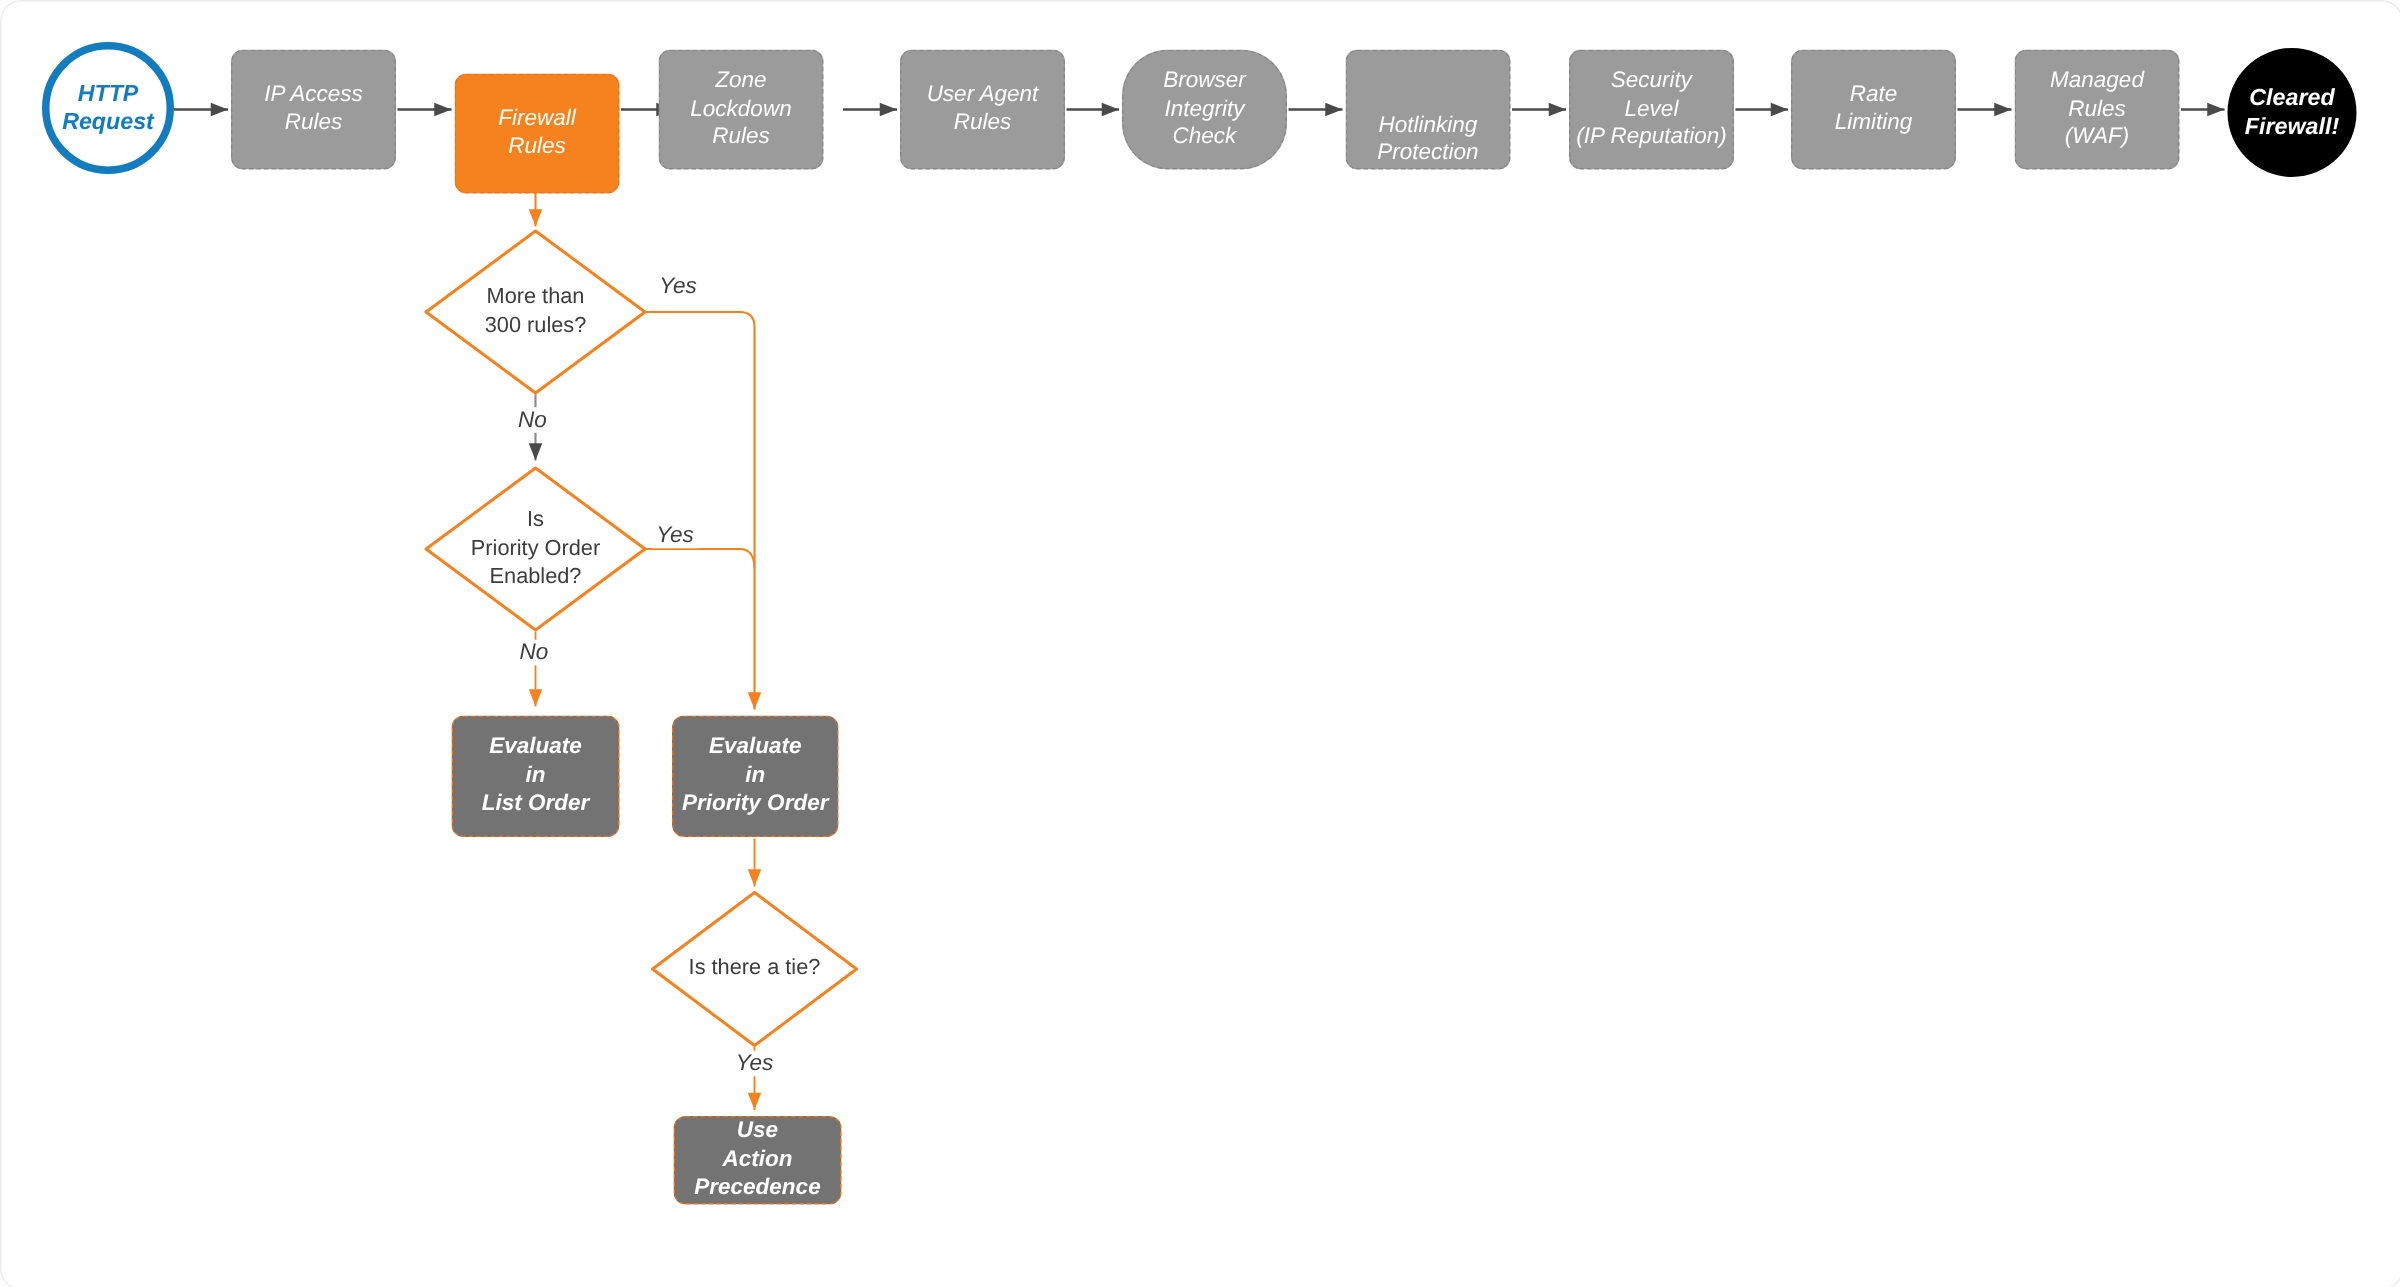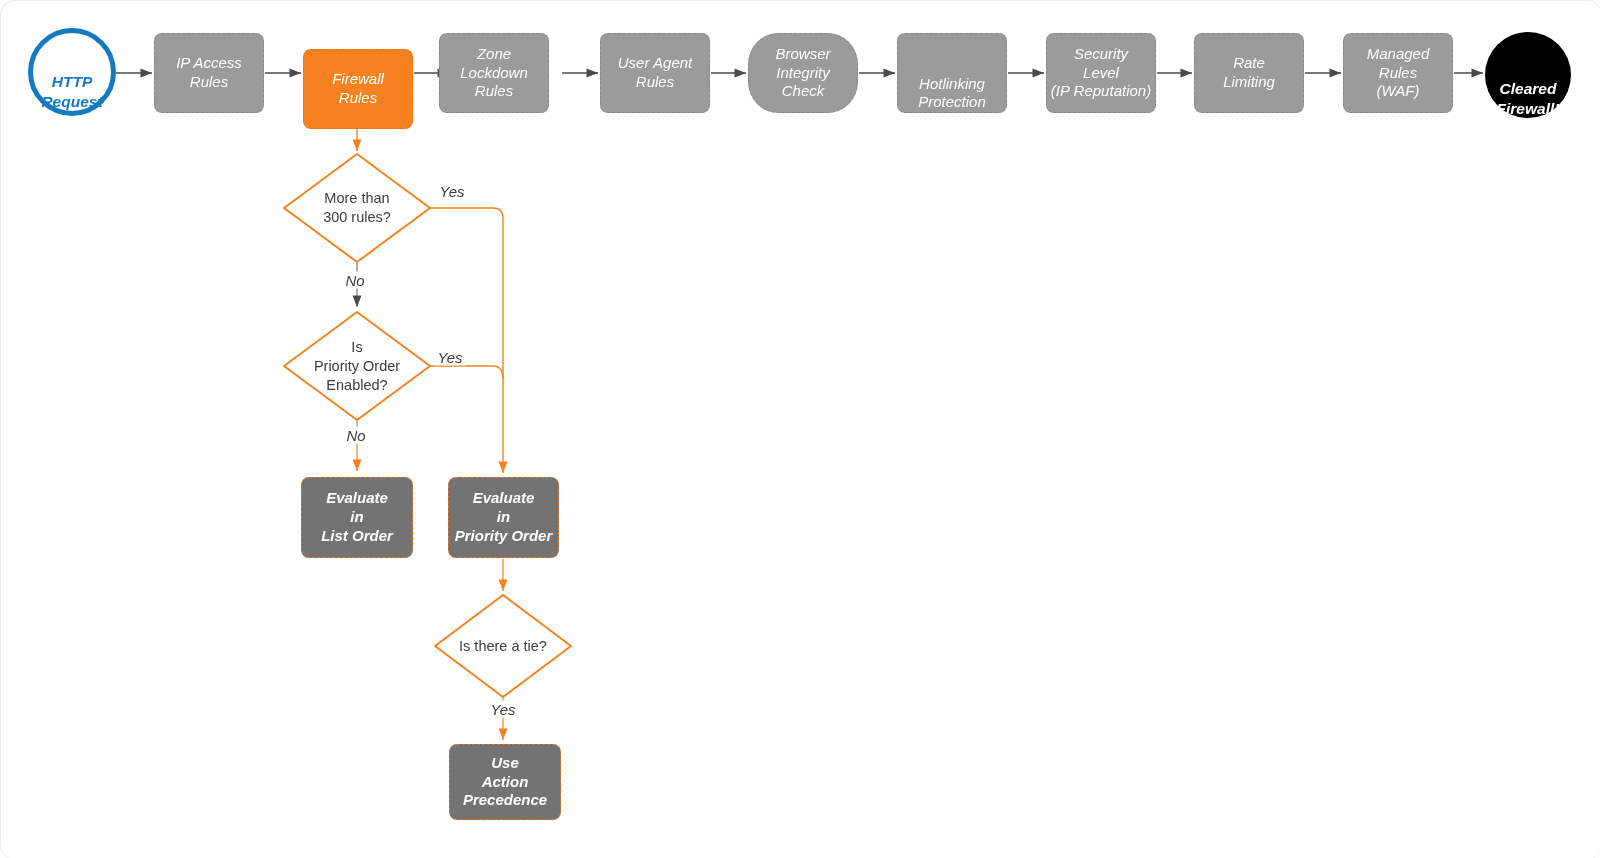--- a/index.html
+++ b/index.html
@@ -10,21 +10,21 @@
   }
   #wires { position:absolute; left:0; top:0; width:1600px; height:858px; }
   .node {
     position:absolute; box-sizing:border-box;
     display:flex; align-items:center; justify-content:center; text-align:center;
   }
   .proc { width:110px; height:80px; border-radius:8px; background:#9B9B9B; border:1px dashed #868686; }
   .proc.orange { background:#F6821F; border-color:#e8731a; }
   .action { border-radius:8px; background:#737373; border:1px dashed #e8731a;font-weight:bold; }
   .node-label { white-space:pre-line; font-style:italic; color:#fff; font-size:15px; line-height:1.25; }
-  .circle { border-radius:50%;align-items:flex-end; }
+  .circle { border-radius:50%; }
   .circle.start { left:27px; top:27px; width:88px; height:88px; background:#fff; border:5px solid #137CBF; }
   .circle.start .node-label { color:#137CBF; font-weight:bold; font-size:15.5px; }
   .circle.end { left:1484px; top:31px; width:86px; height:86px; background:#000000; }
   .circle.end .node-label { font-weight:bold; font-size:15.5px; }
   .diamond-label {
     position:absolute; transform:translate(-50%,-50%); white-space:pre-line;
     color:#3d3d3d; font-size:14.5px; line-height:1.3; text-align:center; width:150px;
   }
   .edge-label {
     position:absolute; transform:translate(-50%,-50%);
@@ -136,21 +136,21 @@
   <div class="node action" style="left:300px; top:476px; width:112px; height:81px;">
     <span class="node-label">Evaluate
 in
 List Order</span>
   </div>
   <div class="node action" style="left:447px; top:476px; width:111px; height:81px;">
     <span class="node-label">Evaluate
 in
 Priority Order</span>
   </div>
-  <div class="node action" style="left:448px; top:743px; width:112px; height:76px;">
+  <div class="node action" style="left:448px; top:743px; width:112px; height:59px;">
     <span class="node-label">Use
 Action
 Precedence</span>
   </div>
 
   <div class="edge-label" style="left:451px; top:190px;">Yes</div>
   <div class="edge-label" style="left:354px; top:279px;">No</div>
   <div class="edge-label" style="left:449px; top:356px;">Yes</div>
   <div class="edge-label" style="left:355px; top:434px;">No</div>
   <div class="edge-label" style="left:502px; top:708px;">Yes</div>

